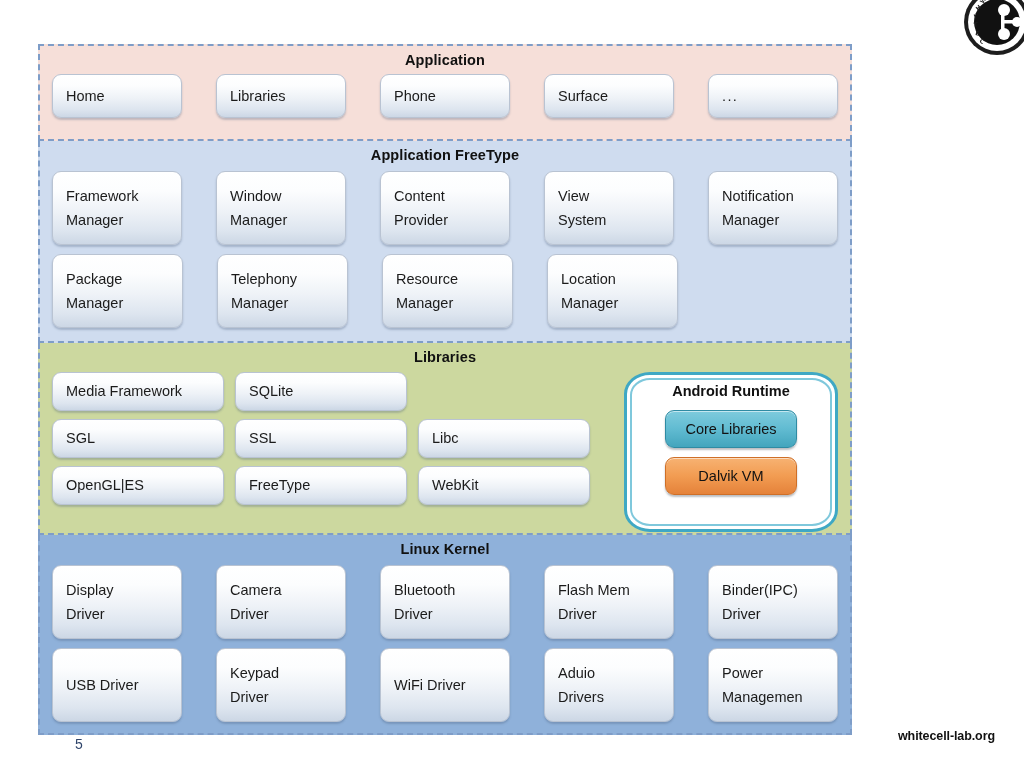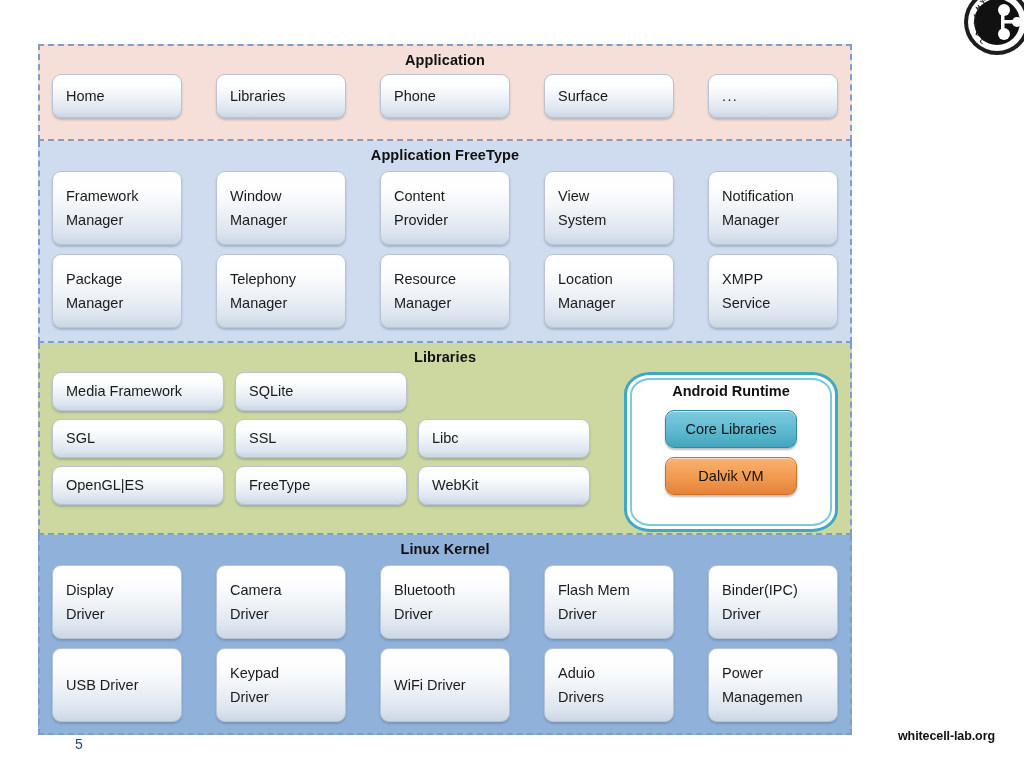--- a/index.html
+++ b/index.html
@@ -308,24 +308,20 @@
         <span class="ln">Manager</span>
       </div>
       <div class="card">
         <span class="ln">Resource</span>
         <span class="ln">Manager</span>
       </div>
       <div class="card">
         <span class="ln">Location</span>
         <span class="ln">Manager</span>
       </div>
-      <div class="card">
-        <span class="ln">XMPP</span>
-        <span class="ln">Service</span>
-      </div>
     </div>
   </section>
 
   <section class="layer layer-libraries">
     <div class="layer-title">Libraries</div>
 
     <div class="lib-area">
       <div class="lib-grid">
         <div class="lib-grid-row">
           <div class="card">

